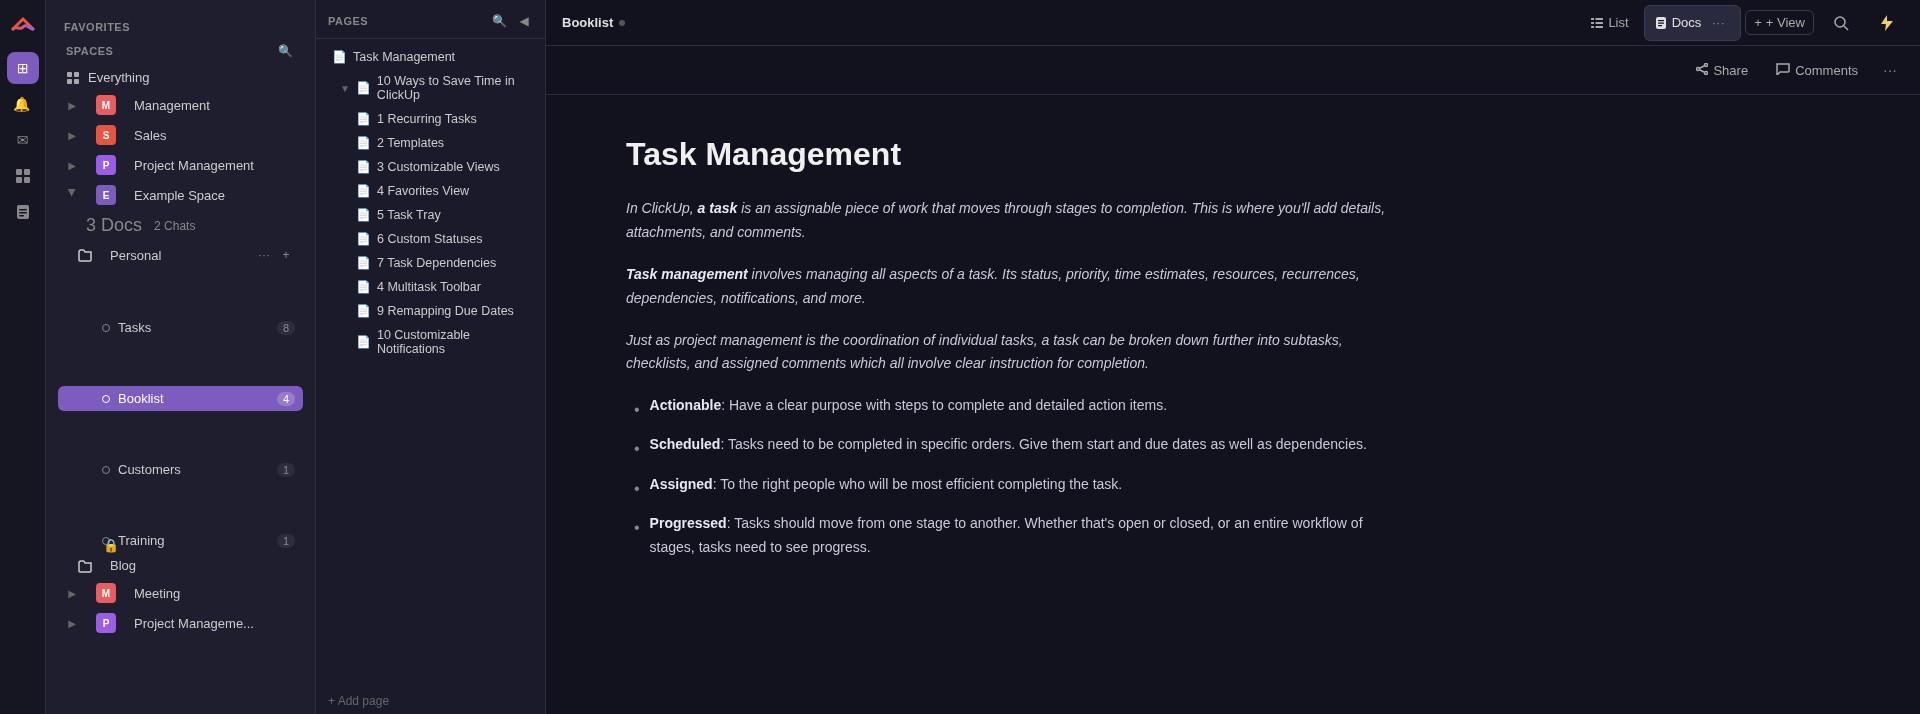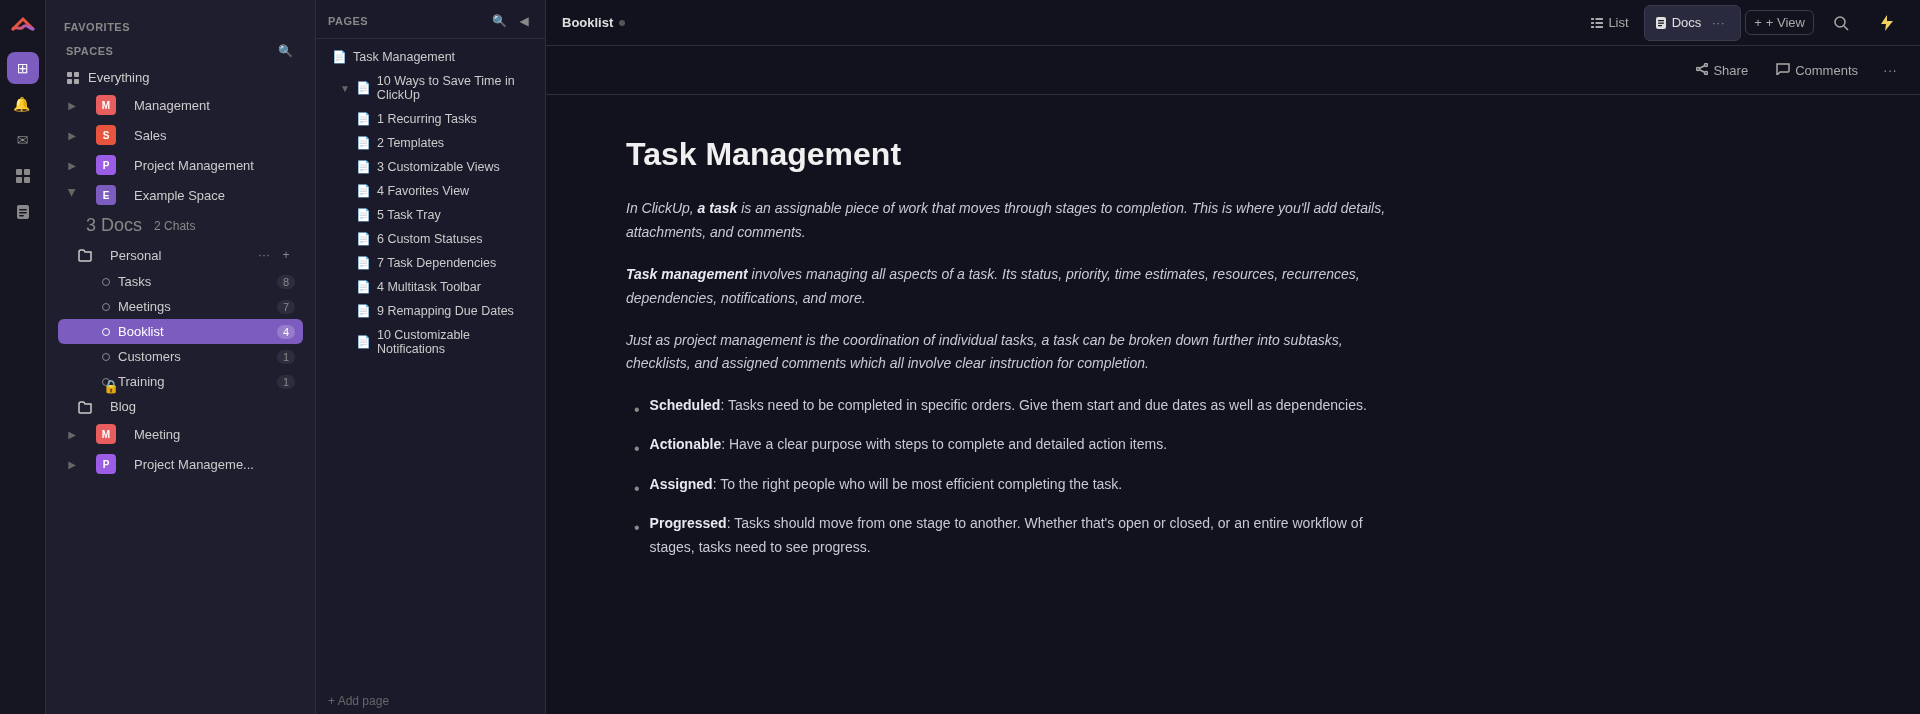--- a/index.html
+++ b/index.html
@@ -70,21 +70,21 @@
     .chevron {
       width: 12px;
       height: 12px;
       display: flex;
       align-items: center;
       justify-content: center;
       color: #666;
       font-size: 10px;
     }
     .indent-1 { padding-left: 28px; }
-    .indent-2 { padding-left: 44px; }
+    .indent-2 { padding-left: 44px; margin-top: 46px; }
     .sidebar-group-header {
       display: flex;
       align-items: center;
       padding: 5px 8px;
       border-radius: 6px;
       cursor: pointer;
       color: #ccc;
       gap: 18px;
       font-size: 13px;
       font-weight: 500;
@@ -465,25 +465,20 @@
         <div class="section-action-btn">+</div>
       </div>
     </div>
 
     <div class="sidebar-item indent-2">
       <div style="width:8px;height:8px;border-radius:50%;border:1.5px solid #888;flex-shrink:0;"></div>
       <span>Tasks</span>
       <span class="count">8</span>
     </div>
 
-    <div class="sidebar-item indent-2">
-      <div style="width:8px;height:8px;border-radius:50%;border:1.5px solid #888;flex-shrink:0;"></div>
-      <span>Meetings</span>
-      <span class="count">7</span>
-    </div>
 
     <div class="sidebar-item indent-2 active">
       <div style="width:8px;height:8px;border-radius:50%;border:1.5px solid white;flex-shrink:0;"></div>
       <span>Booklist</span>
       <span class="count">4</span>
     </div>
 
     <div class="sidebar-item indent-2">
       <div style="width:8px;height:8px;border-radius:50%;border:1.5px solid #888;flex-shrink:0;"></div>
       <span>Customers</span>
@@ -662,24 +657,24 @@
     <div class="doc-body">
       <p>
         In ClickUp, <strong>a task</strong> is an assignable piece of work that moves through stages to completion. This is where you'll add details, attachments, and comments.
       </p>
       <p>
         <strong>Task management</strong> involves managing all aspects of a task. Its status, priority, time estimates, resources, recurrences, dependencies, notifications, and more.
       </p>
       <p>Just as project management is the coordination of individual tasks, a task can be broken down further into subtasks, checklists, and assigned comments which all involve clear instruction for completion.</p>
       <ul>
         <li>
-          <span><strong>Scheduled</strong><span>: Tasks need to be completed in specific orders. Give them start and due dates as well as dependencies.</span></span>
+          <span><strong>Actionable</strong><span>: Have a clear purpose with steps to complete and detailed action items.</span></span>
         </li>
         <li>
-          <span><strong>Actionable</strong><span>: Have a clear purpose with steps to complete and detailed action items.</span></span>
+          <span><strong>Scheduled</strong><span>: Tasks need to be completed in specific orders. Give them start and due dates as well as dependencies.</span></span>
         </li>
         <li>
           <span><strong>Assigned</strong><span>: To the right people who will be most efficient completing the task.</span></span>
         </li>
         <li>
           <span><strong>Progressed</strong><span>: Tasks should move from one stage to another. Whether that's open or closed, or an entire workflow of stages, tasks need to see progress.</span></span>
         </li>
       </ul>
     </div>
   </div>

